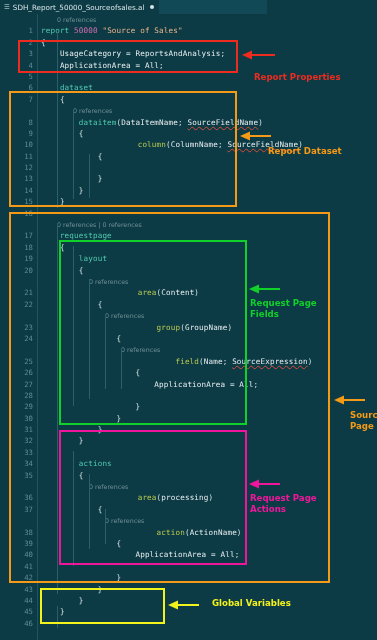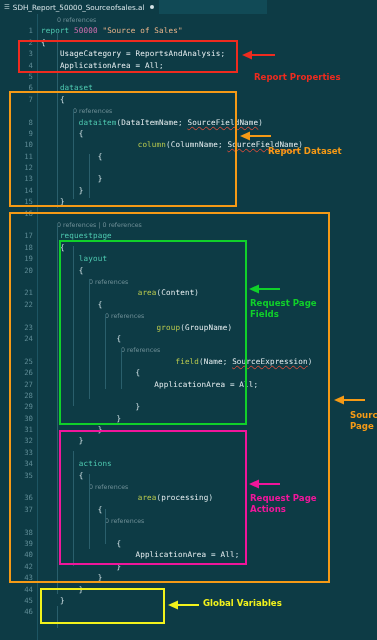--- a/index.html
+++ b/index.html
@@ -187,23 +187,24 @@
         <div class="row"><div class="lnum">30</div><div class="src">&nbsp;&nbsp;&nbsp;&nbsp;&nbsp;&nbsp;&nbsp;&nbsp;&nbsp;&nbsp;&nbsp;&nbsp;&nbsp;&nbsp;&nbsp;&nbsp;<span class="punct">}</span></div></div>
         <div class="row"><div class="lnum">31</div><div class="src">&nbsp;&nbsp;&nbsp;&nbsp;&nbsp;&nbsp;&nbsp;&nbsp;&nbsp;&nbsp;&nbsp;&nbsp;<span class="punct">}</span></div></div>
         <div class="row"><div class="lnum">32</div><div class="src">&nbsp;&nbsp;&nbsp;&nbsp;&nbsp;&nbsp;&nbsp;&nbsp;<span class="punct">}</span></div></div>
         <div class="row"><div class="lnum">33</div><div class="src"></div></div>
         <div class="row"><div class="lnum">34</div><div class="src">&nbsp;&nbsp;&nbsp;&nbsp;&nbsp;&nbsp;&nbsp;&nbsp;<span class="kw2">actions</span></div></div>
         <div class="row"><div class="lnum">35</div><div class="src">&nbsp;&nbsp;&nbsp;&nbsp;&nbsp;&nbsp;&nbsp;&nbsp;<span class="punct">{</span></div></div>
         <div class="row"><div class="lnum"></div><div class="codelens" style="left: 89px;">0 references</div></div>
         <div class="row"><div class="lnum">36</div><div class="src">&nbsp;&nbsp;&nbsp;&nbsp;&nbsp;&nbsp;&nbsp;&nbsp;&nbsp;&nbsp;&nbsp;&nbsp;<span class="obj">area</span><span class="punct">(</span><span class="id">processing</span><span class="punct">)</span></div></div>
         <div class="row"><div class="lnum">37</div><div class="src">&nbsp;&nbsp;&nbsp;&nbsp;&nbsp;&nbsp;&nbsp;&nbsp;&nbsp;&nbsp;&nbsp;&nbsp;<span class="punct">{</span></div></div>
         <div class="row"><div class="lnum"></div><div class="codelens" style="left: 105px;">0 references</div></div>
-        <div class="row"><div class="lnum">38</div></div>
+        <div class="row"><div class="lnum">38</div><div class="src">&nbsp;&nbsp;&nbsp;&nbsp;&nbsp;&nbsp;&nbsp;&nbsp;&nbsp;&nbsp;&nbsp;&nbsp;&nbsp;&nbsp;&nbsp;&nbsp;<span class="obj">action</span><span class="punct">(</span><span class="id">ActionName</span><span class="punct">)</span></div></div>
         <div class="row"><div class="lnum">39</div><div class="src">&nbsp;&nbsp;&nbsp;&nbsp;&nbsp;&nbsp;&nbsp;&nbsp;&nbsp;&nbsp;&nbsp;&nbsp;&nbsp;&nbsp;&nbsp;&nbsp;<span class="punct">{</span></div></div>
         <div class="row"><div class="lnum">40</div><div class="src">&nbsp;&nbsp;&nbsp;&nbsp;&nbsp;&nbsp;&nbsp;&nbsp;&nbsp;&nbsp;&nbsp;&nbsp;&nbsp;&nbsp;&nbsp;&nbsp;&nbsp;&nbsp;&nbsp;&nbsp;<span class="id">ApplicationArea</span>&nbsp;<span class="punct">=</span>&nbsp;<span class="id">All</span><span class="punct">;</span></div></div>
+        <div class="row"><div class="lnum">41</div><div class="src"></div></div>
         <div class="row"><div class="lnum">42</div><div class="src">&nbsp;&nbsp;&nbsp;&nbsp;&nbsp;&nbsp;&nbsp;&nbsp;&nbsp;&nbsp;&nbsp;&nbsp;&nbsp;&nbsp;&nbsp;&nbsp;<span class="punct">}</span></div></div>
         <div class="row"><div class="lnum">43</div><div class="src">&nbsp;&nbsp;&nbsp;&nbsp;&nbsp;&nbsp;&nbsp;&nbsp;&nbsp;&nbsp;&nbsp;&nbsp;<span class="punct">}</span></div></div>
         <div class="row"><div class="lnum">44</div><div class="src">&nbsp;&nbsp;&nbsp;&nbsp;&nbsp;&nbsp;&nbsp;&nbsp;<span class="punct">}</span></div></div>
         <div class="row"><div class="lnum">45</div><div class="src">&nbsp;&nbsp;&nbsp;&nbsp;<span class="punct">}</span></div></div>
         <div class="row"><div class="lnum">46</div><div class="src"></div></div>
       </div>
 
     <div class="guide" style="left:57px;  top:18px;  height:176px;"></div>
     <div class="guide" style="left:73px;  top:95px;  height:90px;"></div>
     <div class="guide" style="left:89px;  top:140px; height:44px;"></div>
@@ -254,15 +255,15 @@
     <path d="M2,6 L12,1.5 L12,10.5 Z" fill="#f0169b"></path>
   </svg>
   <div class="ann-label c-pink" style="left:250px; top:493px;">Request Page
 Actions</div>
 
   <div class="box" style="left:40px; top:588px; width:125px; height:36px; border-color:#f2f21c; border-width:2.5px;"></div>
   <svg class="arrow" style="left:166px; top:599px;" width="34" height="12" viewBox="0 0 34 12">
     <path d="M33,6 L10,6" stroke="#f2f21c" stroke-width="2" fill="none"></path>
     <path d="M2,6 L12,1.5 L12,10.5 Z" fill="#f2f21c"></path>
   </svg>
-  <div class="ann-label c-yellow" style="left:203px; top:598px;">Global Variables</div>
+  <div class="ann-label c-yellow" style="left:212px; top:598px;">Global Variables</div>
 
 </div>
 
 </body></html>

